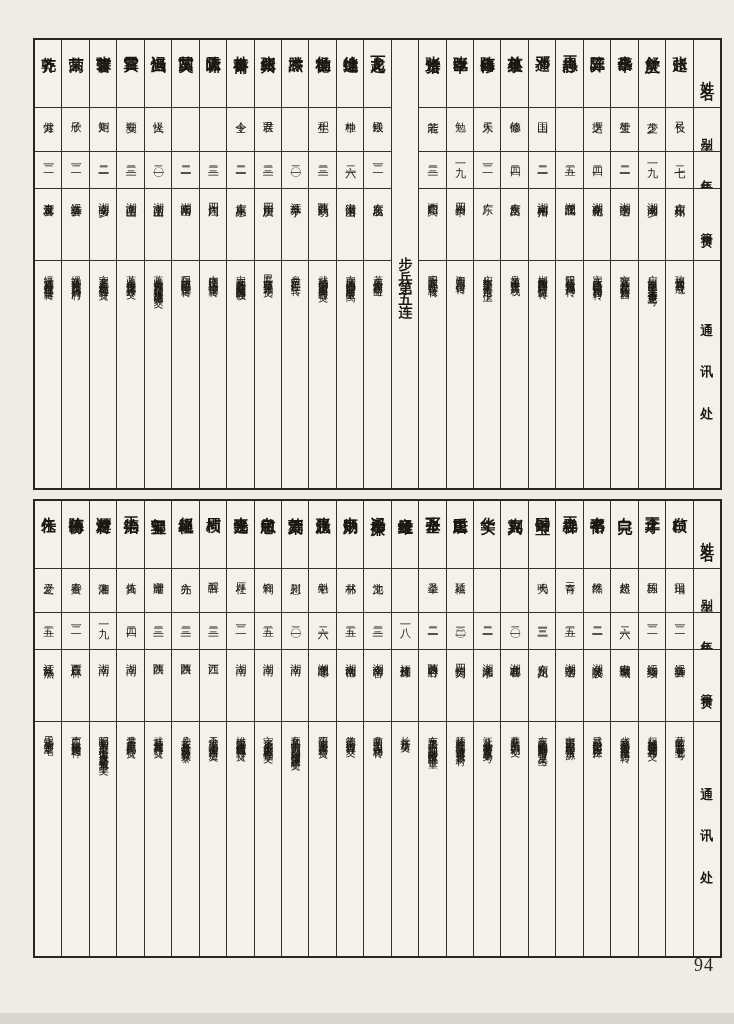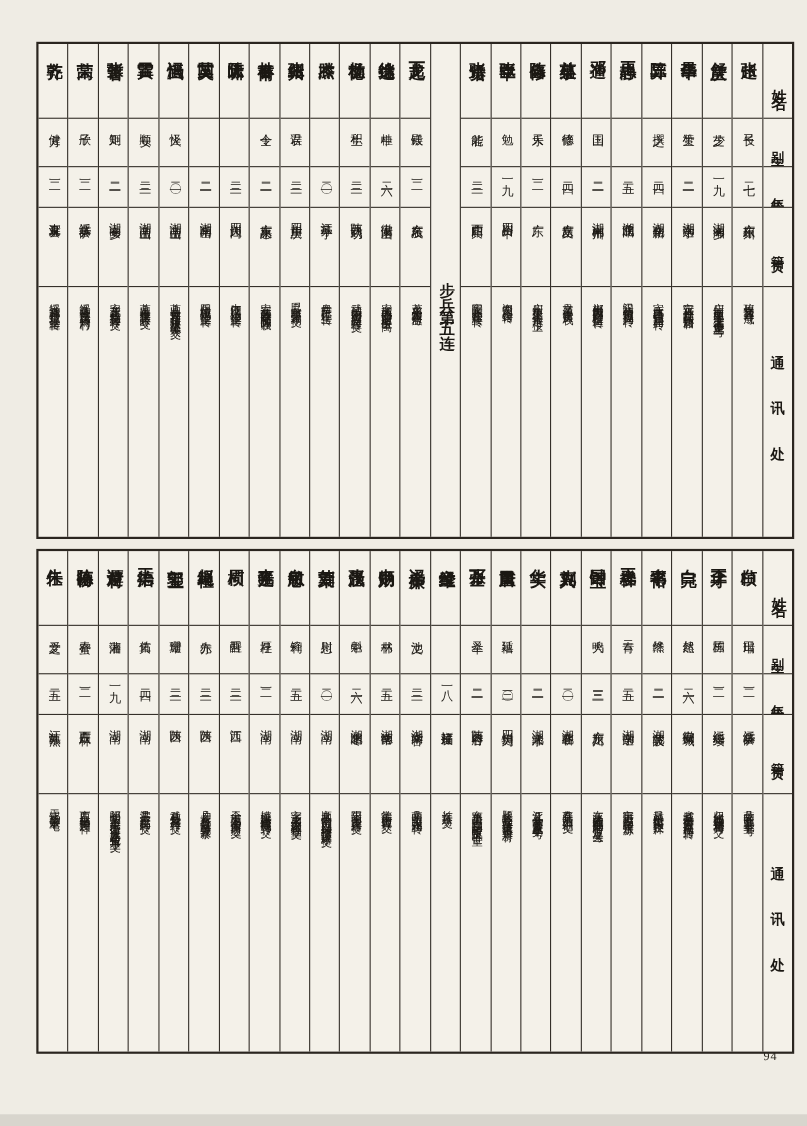--- a/index.html
+++ b/index.html
@@ -71,21 +71,21 @@
     display:flex; justify-content:center; align-items:center;
     border-right:1px solid #35302a;
   }
   .section-col .vtext{
     font-size:14px; font-weight:bold; letter-spacing:12px;
     transform:translateY(12px);
   }
 
   .pageno{
     position:absolute; top:955px; left:694px;
-    font-size:11px; letter-spacing:1px; color:#2a261f;
+    font-size:18px; letter-spacing:1px; color:#2a261f;
   }
 </style>
 </head>
 <body>
 
 <div id="top-table" class="table">
     <div class="col">
       <div class="cell cell-name">
         <span class="vtext">齐乾</span>
       </div>

